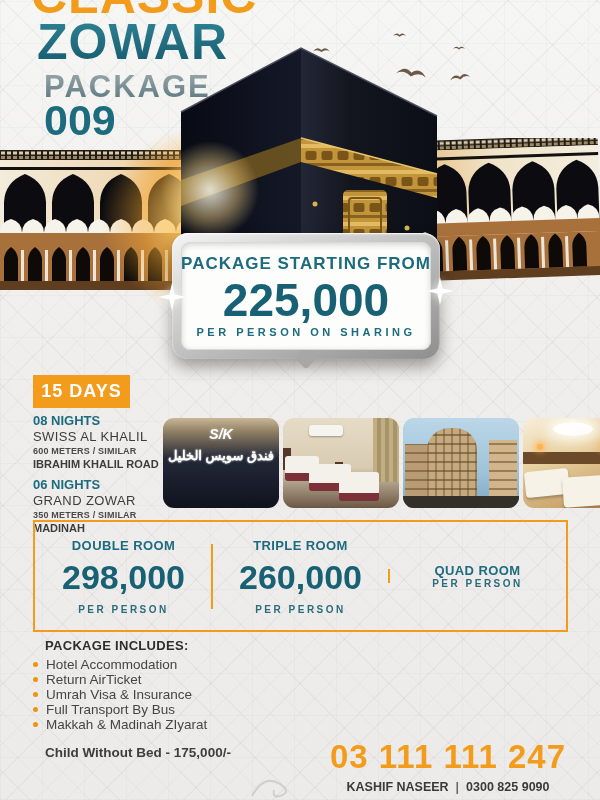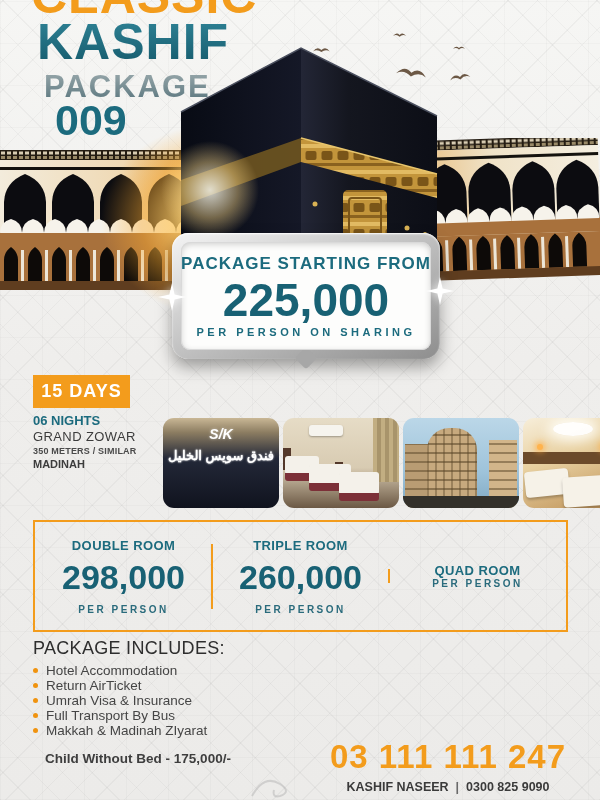--- a/index.html
+++ b/index.html
@@ -28,21 +28,21 @@
     position:absolute;left:140px;top:120px;width:140px;height:140px;z-index:4;pointer-events:none;opacity:.85;
     background:radial-gradient(closest-side, rgba(255,255,245,.95) 0%, rgba(255,220,140,.5) 40%, transparent 70%);
   }
   .kaaba{position:absolute;left:175px;top:38px;z-index:3;}
   .title{position:absolute;left:0;top:0;z-index:4;line-height:1;}
   .t-classic{position:absolute;left:31px;top:-29px;font-size:50px;font-weight:bold;letter-spacing:1px;color:#F39C1C;}
   .t-umrah{position:absolute;left:37px;top:17px;font-size:50px;font-weight:bold;letter-spacing:1px;color:#1F6E81;
     background:linear-gradient(180deg,#2F8396 0%,#155A6C 100%);-webkit-background-clip:text;background-clip:text;-webkit-text-fill-color:transparent;}
   .t-package{position:absolute;left:44px;top:71px;font-size:31px;font-weight:bold;letter-spacing:2px;color:#6E858C;
     background:linear-gradient(180deg,#9AA9AC 0%,#5A767E 100%);-webkit-background-clip:text;background-clip:text;-webkit-text-fill-color:transparent;}
-  .t-number{position:absolute;left:55px;top:99px;font-size:43px;font-weight:bold;color:#1C6B7E;text-align:right;}
+  .t-number{position:absolute;left:44px;top:99px;font-size:43px;font-weight:bold;color:#1C6B7E;text-align:right;}
   
   .price-badge{
     position:absolute;left:172px;top:233px;width:268px;height:126px;z-index:5;border-radius:16px;
     background:linear-gradient(155deg,#f4f4f4 0%,#cfcfcf 35%,#8e8e8e 100%);
     box-shadow:0 8px 16px rgba(0,0,0,.35), inset 0 1px 2px #ffffff;
   }
   .price-badge .inner{
     position:absolute;inset:9px;border-radius:9px;background:#FDFDFC;
     box-shadow:inset 0 0 0 1px #d9d9d9, inset 0 2px 7px rgba(0,0,0,.2);
     display:flex;flex-direction:column;align-items:center;justify-content:center;gap:3px;
@@ -111,21 +111,21 @@
     position:absolute;left:33px;top:520px;width:531px;height:108px;z-index:4;
     border:2px solid #F39C1C;display:grid;grid-template-columns:1fr 1fr 1fr;align-items:center;
   }
   .room{text-align:center;position:relative;padding:6px 0;}
   .room + .room::before{content:"";position:absolute;left:-1px;top:12px;bottom:12px;width:2px;background:#F39C1C;}
   .room-label{font-size:13px;font-weight:bold;color:#1C6B7E;letter-spacing:.4px;}
   .room-price{font-size:34px;font-weight:bold;color:#186174;margin:5px 0 7px;}
   .room-unit{font-size:10px;font-weight:bold;color:#2A6B7C;letter-spacing:2.5px;}
   
   .includes{position:absolute;left:33px;top:638px;width:300px;z-index:4;}
-  .inc-heading{font-size:18px;font-weight:normal;color:#2E2E2E;letter-spacing:.3px;}
+  .inc-heading{font-size:13px;font-weight:bold;color:#2E2E2E;margin-left:12px;letter-spacing:.3px;}
   .includes ul{list-style:none;margin:4px 0 0;padding:0;}
   .includes li{position:relative;padding-left:13px;font-size:13.5px;color:#454545;}
   .includes li::before{content:"";position:absolute;left:0;top:5px;width:5px;height:5px;border-radius:50%;background:#F0930F;}
   .inc-notes{margin:10px 0 0 12px;font-size:13.5px;font-weight:bold;color:#3E3E3E;line-height:1.6;}
   
   .contact{position:absolute;right:18px;top:735px;width:268px;text-align:center;z-index:4;}
   .c-label{font-size:12.5px;font-weight:bold;color:#3A3A3A;}
   .c-phone{font-size:33px;font-weight:bold;color:#F39C1C;letter-spacing:1px;margin-top:3px;}
   .c-agent{font-size:12.5px;font-weight:bold;color:#3A3A3A;margin-top:4px;}
   .c-agent .sep{margin:0 7px;color:#6a6a6a;}
@@ -286,21 +286,21 @@
     <rect x="168" y="152" width="44" height="83" rx="5" fill="url(#goldP)"></rect>
     <rect x="174" y="160" width="32" height="70" rx="3" fill="none" stroke="#7A5518" stroke-width="2"></rect>
     <circle cx="140" cy="166" r="2.5" fill="#D9B254"></circle>
     <circle cx="232" cy="190" r="2.5" fill="#D9B254"></circle>
     <circle cx="250" cy="196" r="2" fill="#D9B254"></circle>
   </svg>
   <div class="glow2"></div>
 
   <div class="title">
     <div class="t-classic">CLASSIC</div>
-    <div class="t-umrah">KASHIF</div>
+    <div class="t-umrah">ZOWAR</div>
     <div class="t-package">PACKAGE</div>
     <div class="t-number">009</div>
   </div>
 
   <div class="price-badge">
     <div class="badge-pointer"></div>
     <div class="inner">
       <div class="pb-heading">PACKAGE STARTING FROM</div>
       <div class="pb-amount">225,000</div>
       <div class="pb-note">PER PERSON ON SHARING</div>
@@ -309,20 +309,26 @@
       <path d="M14 0 L16.6 11.4 L28 14 L16.6 16.6 L14 28 L11.4 16.6 L0 14 L11.4 11.4 Z" fill="#fff"></path>
     </svg>
     <svg class="spark s2" width="28" height="28" viewBox="0 0 28 28">
       <path d="M14 0 L16.6 11.4 L28 14 L16.6 16.6 L14 28 L11.4 16.6 L0 14 L11.4 11.4 Z" fill="#fff"></path>
     </svg>
   </div>
 
   <div class="days-badge">15 DAYS</div>
 
   <div class="stays">
+    <div class="stay">
+      <div class="nights">08 NIGHTS</div>
+      <div class="hotel">SWISS AL KHALIL</div>
+      <div class="dist">600 METERS / SIMILAR</div>
+      <div class="road">IBRAHIM KHALIL ROAD</div>
+    </div>
     <div class="stay">
       <div class="nights">06 NIGHTS</div>
       <div class="hotel">GRAND ZOWAR</div>
       <div class="dist">350 METERS / SIMILAR</div>
       <div class="road">MADINAH</div>
     </div>
   </div>
 
   <div class="photos">
     <div class="photo p1">

